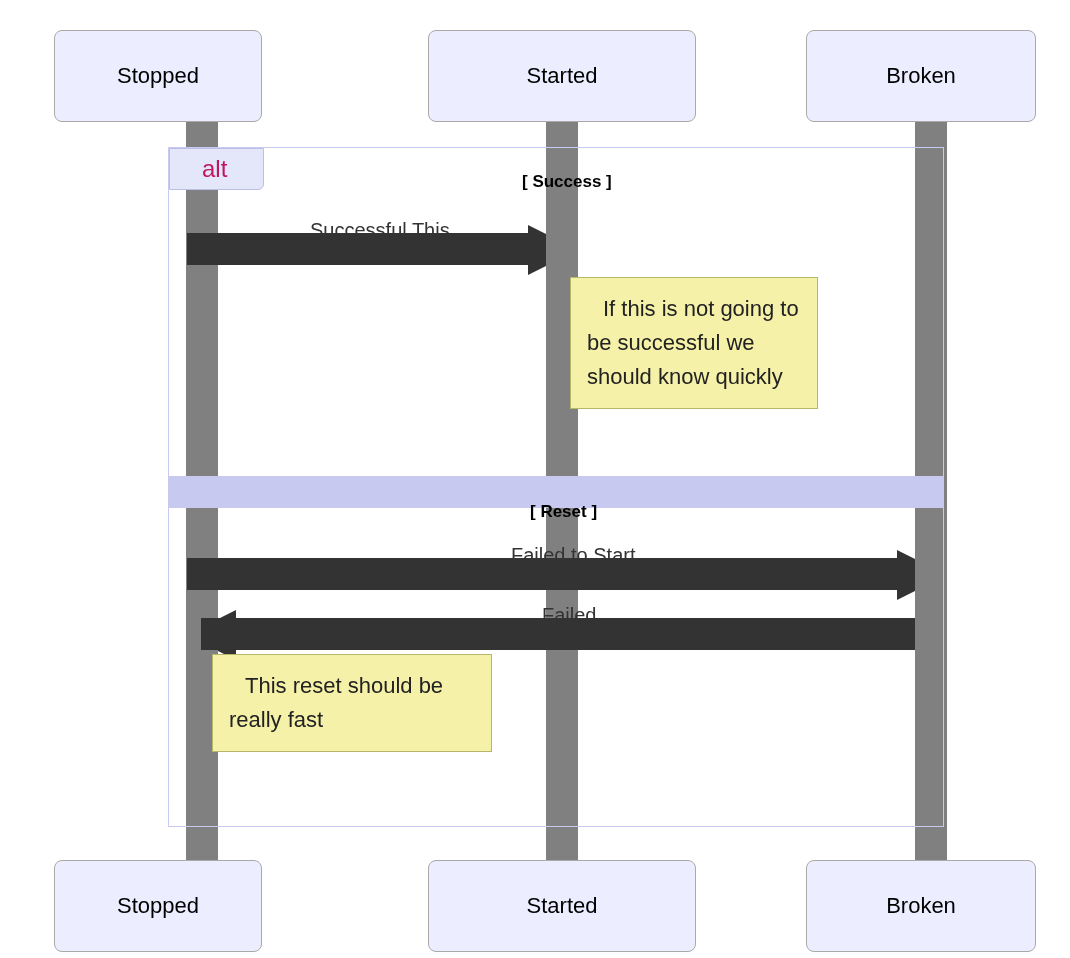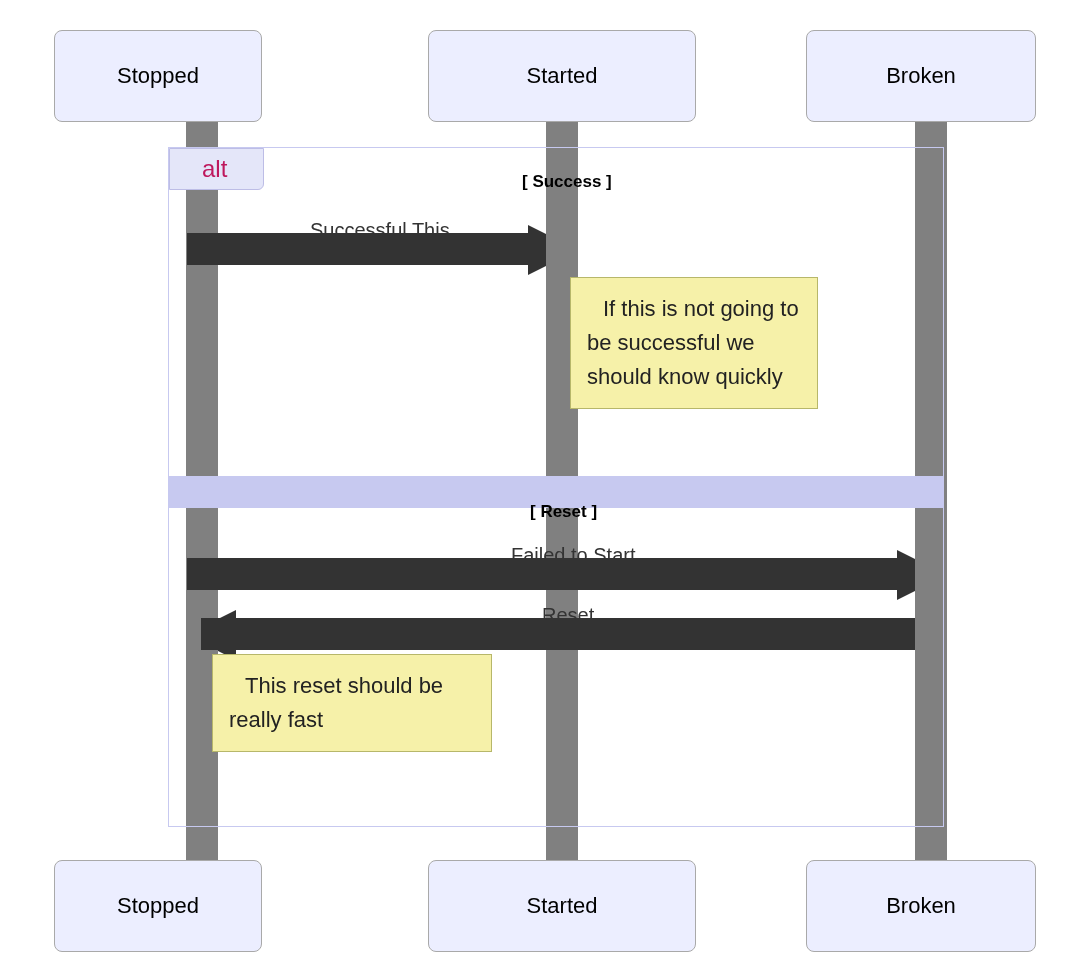--- a/index.html
+++ b/index.html
@@ -125,21 +125,21 @@
     <span>If this is not going to be successful we should know quickly</span>
   </div>
 
   <div class="alt-divider" style="left:152px; top:460px; width:776px;"></div>
   <div class="alt-title" style="left:498px; top:470px;">[ Reset ]</div>
 
   <div class="message-label" style="left:468px; top:512px;margin-left:11px;">Failed to Start</div>
   <div class="arrow-line" style="left:171px; top:542px; width:712px;"></div>
   <div class="arrow-head-right" style="left:881px; top:534px;"></div>
 
-  <div class="message-label" style="left:510px; top:572px;">Reset</div>
+  <div class="message-label" style="left:510px; top:572px;">Failed</div>
   <div class="arrow-line" style="left:185px; top:602px; width:714px;"></div>
   <div class="arrow-head-left" style="left:170px; top:594px;"></div>
 
   <div class="note-box" style="left:196px; top:638px; width:280px;">
     <span>This reset should be really fast</span>
   </div>
 
   <div class="participant-box" style="left:38px; top:844px;">
     <span>Stopped</span>
   </div>

